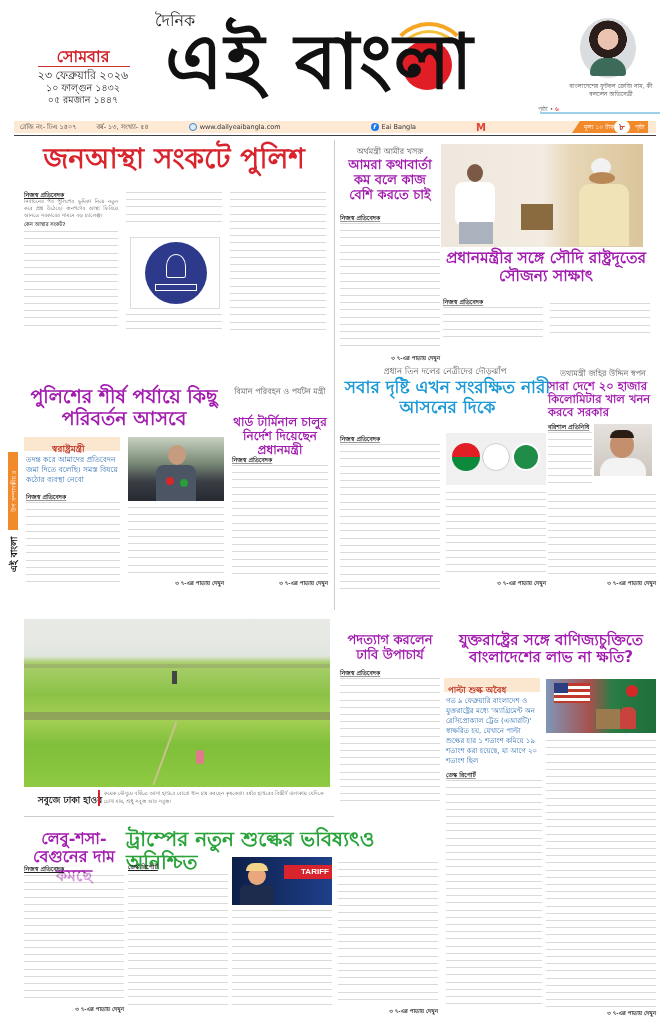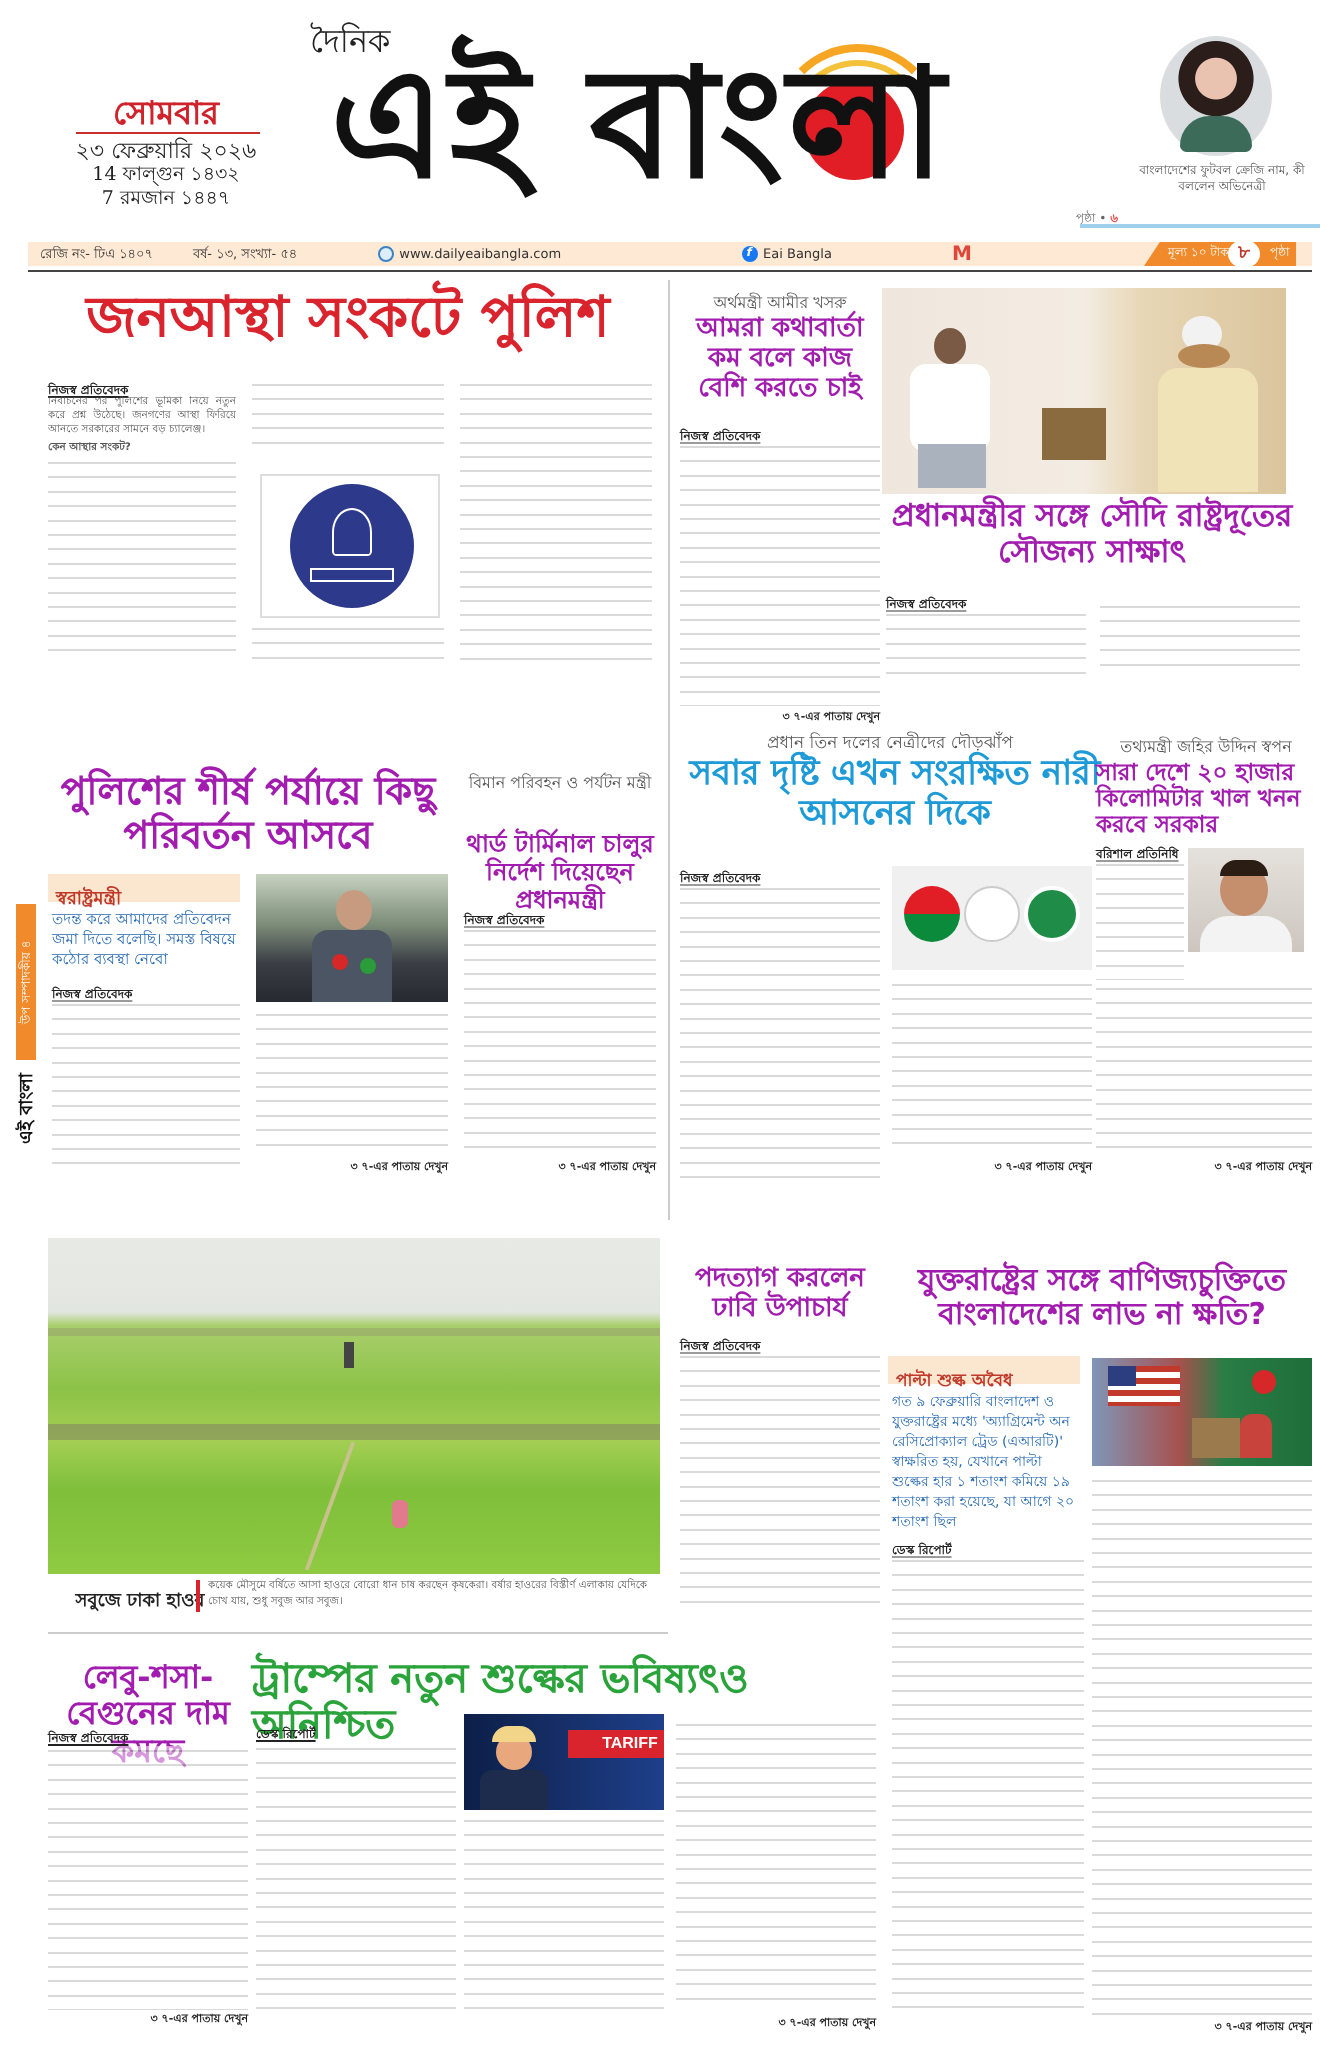--- a/index.html
+++ b/index.html
@@ -50,22 +50,22 @@
   .ph { overflow: hidden; }
   .lorem { display: block; height: 100%; background: repeating-linear-gradient(#fff 0 2px, #bbb 2px 3px, #fff 3px 7.2px); opacity: .55; }
 </style>
 </head>
 <body>
 
 <div class="abs mast-day">সোমবার</div>
 <div class="abs mast-rule"></div>
 <div class="abs mast-dates">
   <div class="d1">২৩ ফেব্রুয়ারি ২০২৬</div>
-  <div>14 ফাল্গুন ১৪৩২</div>
-  <div>7 রমজান ১৪৪৭</div>
+  <div>১০ ফাল্গুন ১৪৩২</div>
+  <div>০৫ রমজান ১৪৪৭</div>
 </div>
 
 <div class="abs logo-arc"></div>
 <div class="abs logo-arc2"></div>
 <div class="abs logo-sun"></div>
 <div class="abs logo-small">দৈনিক</div>
 <div class="abs logo-main">এই বাংলা</div>
 
 <div class="abs promo-photo"></div>
 <div class="abs promo-shoulder"></div>
@@ -109,21 +109,21 @@
 </div>
 <div class="abs txt" style="left:126px;top:312px;width:96px;height:20px;">
     <span class="lorem"></span>
   </div>
 <div class="abs txt" style="left:230px;top:190px;width:96px;height:140px;">
   <span class="lorem"></span>
 </div>
 
 <div class="abs hl blk" style="left:24px;top:396px;width:200px;"></div>
 <div class="abs hl blk" style="left:24px;top:386px;width:200px;font-size:19px;">পুলিশের শীর্ষ পর্যায়ে কিছু পরিবর্তন আসবে</div>
-<div class="abs" style="left:24px;top:437px;width:96px;height:14px;background:#fbe6cf;">
+<div class="abs" style="left:24px;top:437px;width:96px;height:14px;background:#fbe6cf;padding-left:24px;">
   <span style="font-size:9px;font-weight:bold;color:#c0392b;padding-left:4px;">স্বরাষ্ট্রমন্ত্রী</span>
 </div>
 <div class="abs" style="left:26px;top:455px;width:94px;font-size:7.5px;line-height:10px;color:#2a6bb0;">তদন্ত করে আমাদের প্রতিবেদন জমা দিতে বলেছি। সমস্ত বিষয়ে কঠোর ব্যবস্থা নেবো</div>
 <div class="abs byline" style="left:26px;top:492px;">নিজস্ব প্রতিবেদক</div>
 <div class="abs txt" style="left:26px;top:500px;width:94px;height:88px;">
     <span class="lorem"></span>
   </div>
 <div class="abs ph" style="left:128px;top:437px;width:96px;height:64px;background:linear-gradient(180deg,#c7d3c0 0%,#7b8b78 40%,#3a3d44 70%,#262a30 100%);">
   <div style="position:absolute;left:40px;top:8px;width:18px;height:20px;border-radius:50%;background:#c79b7f;"></div>
   <div style="position:absolute;left:28px;top:28px;width:40px;height:36px;background:#4b5563;border-radius:8px 8px 0 0;"></div>

